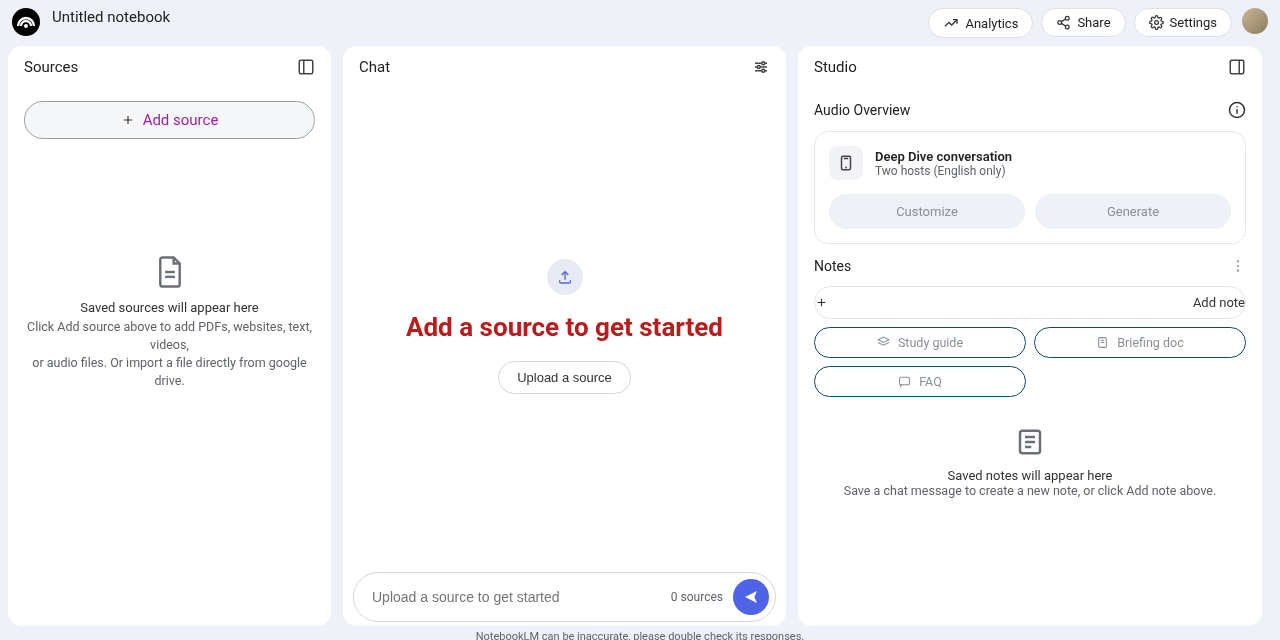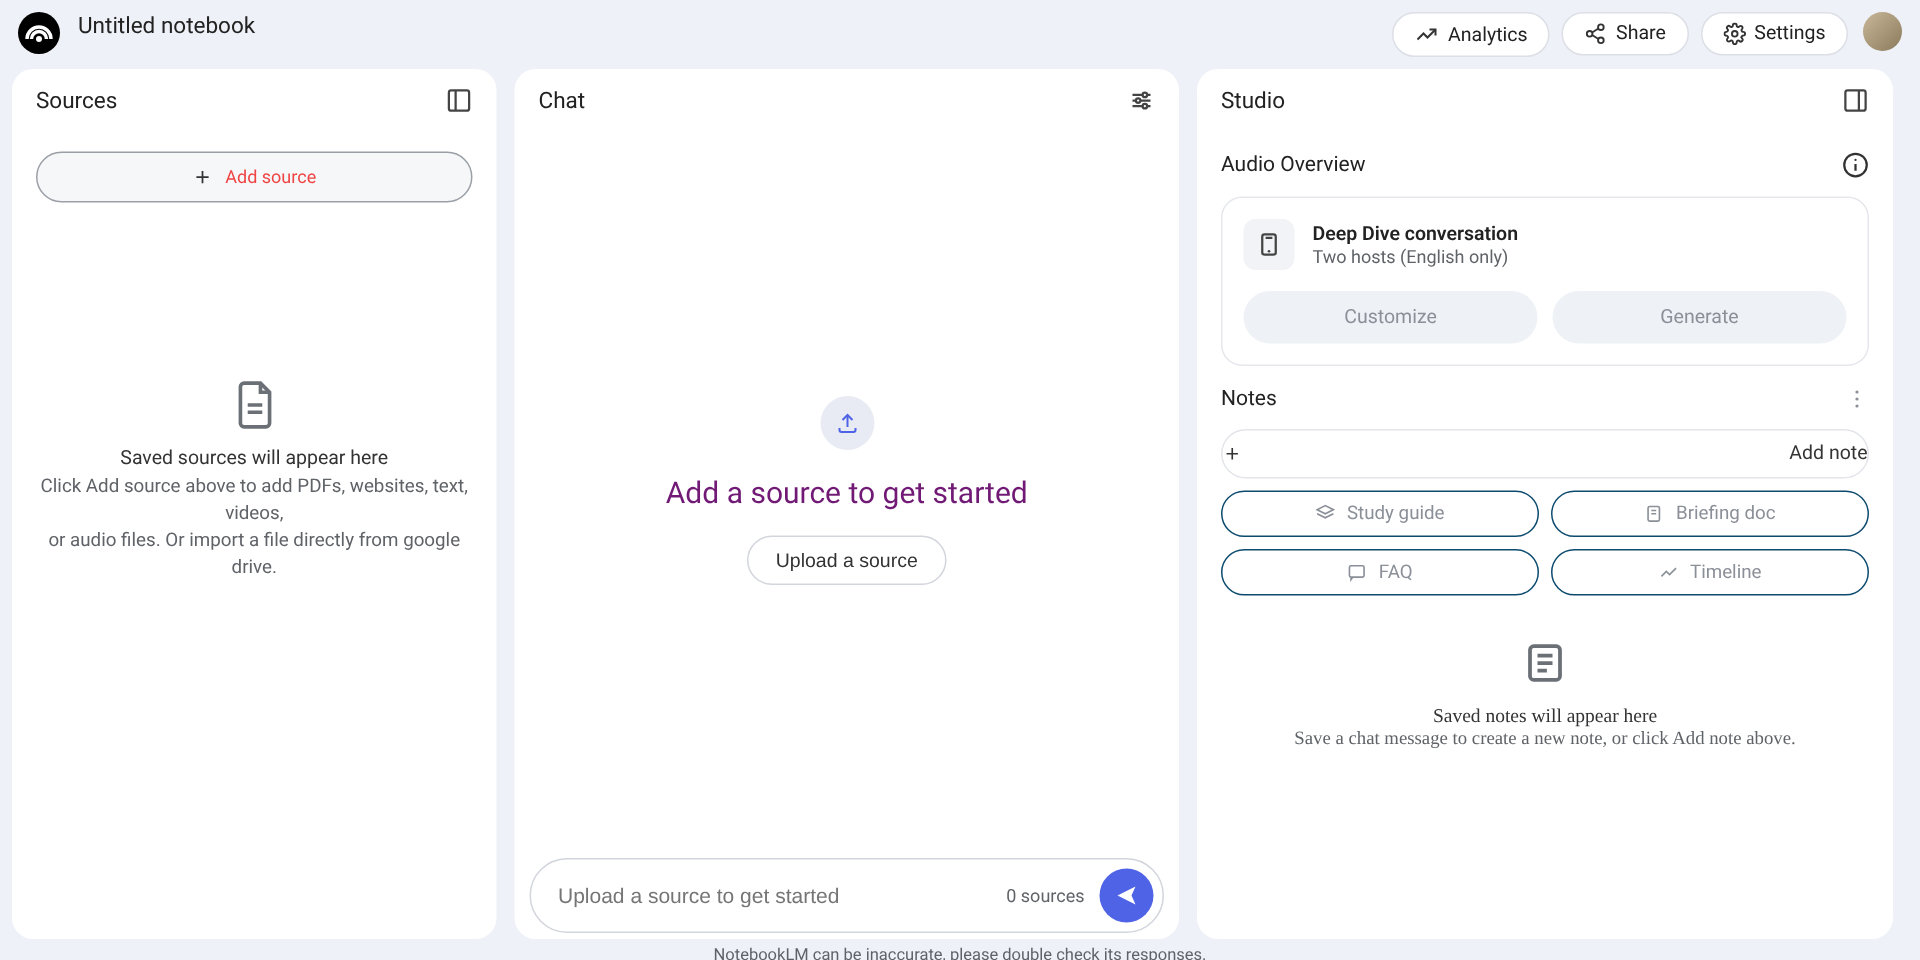--- a/index.html
+++ b/index.html
@@ -76,23 +76,23 @@
     .add-source-btn {
       margin: 12px 16px 0;
       border: 1px solid #9aa0a6;
       background: #f6f7f9;
       border-radius: 999px;
       padding: 9px 0;
       display: flex;
       align-items: center;
       justify-content: center;
       gap: 8px;
-      font-size: 12px;
+      font-size: 15px;
       cursor: pointer;
-      color:#ef4444;
+      color:#a21caf;
     }
     .empty {
       flex:1;
       display:flex;
       flex-direction:column;
       align-items:center;
       justify-content:center;
       text-align:center;
       color:#5f6368;
       padding: 0 14px;
@@ -102,21 +102,21 @@
     .empty-sources .empty-title {
       font-size:13px; color:#333; margin-top:10px;
     }
     .empty-sources { margin-top:-120px; }
     .chat-empty .round-upload {
       width:36px;height:36px;border-radius:50%;
       background:#e8ebf3;display:flex;align-items:center;justify-content:center;
       margin-bottom:14px;
     }
     .chat-empty h2 {
-      font-size:20px; font-weight:400; color:#701a75;
+      font-size:26px; font-weight:700; color:#b91c1c;
     }
     .upload-src-btn {
       margin-top:14px;
       border:1px solid #d2d5dc;
       border-radius:999px;
       padding:8px 18px;
       font-size:13px;
       background:#fff;
       cursor:pointer;
       color:#333;
@@ -189,21 +189,20 @@
     .note-chip {
       border:1px solid #0c4a6e;
       border-radius:999px;
       padding:7px 0;
       display:flex;align-items:center;justify-content:center;gap:8px;
       font-size:12.5px; color:#8a8f98; cursor:default;
     }
     .notes-empty {
       text-align:center; color:#5f6368; font-size:12.5px;
       padding: 30px 20px 0;
-      font-family: Liberation Serif, serif;
     }
     .notes-empty .t { color:#333; font-size:13px; margin-top:8px; }
     svg { display:block; }
   </style>
 </head>
 <body>
 
 <div class="topbar">
   <div class="logo">
     <svg width="28" height="28" viewBox="0 0 28 28">
@@ -409,28 +408,20 @@
       </div>
       <div class="note-chip">
         <span>
           <svg width="13" height="13" viewBox="0 0 24 24" fill="none" stroke="#8a8f98" stroke-width="2">
               <rect x="3" y="4" width="18" height="14" rx="2"></rect>
               <path d="M7 18l-2 3v-3"></path>
             </svg>
         </span>
         <span>FAQ</span>
       </div>
-      <div class="note-chip">
-        <span>
-          <svg width="13" height="13" viewBox="0 0 24 24" fill="none" stroke="#8a8f98" stroke-width="2">
-              <polyline points="3,17 9,11 13,15 21,7"></polyline>
-            </svg>
-        </span>
-        <span>Timeline</span>
-      </div>
     </div>
 
     <div class="notes-empty">
       <span style="display:inline-block">
         <svg width="30" height="30" viewBox="0 0 24 24" fill="none" stroke="#6b6f76" stroke-width="2">
             <rect x="4" y="3" width="16" height="18" rx="2"></rect>
             <line x1="8" y1="8" x2="16" y2="8"></line>
             <line x1="8" y1="12" x2="16" y2="12"></line>
             <line x1="8" y1="16" x2="13" y2="16"></line>
           </svg>

